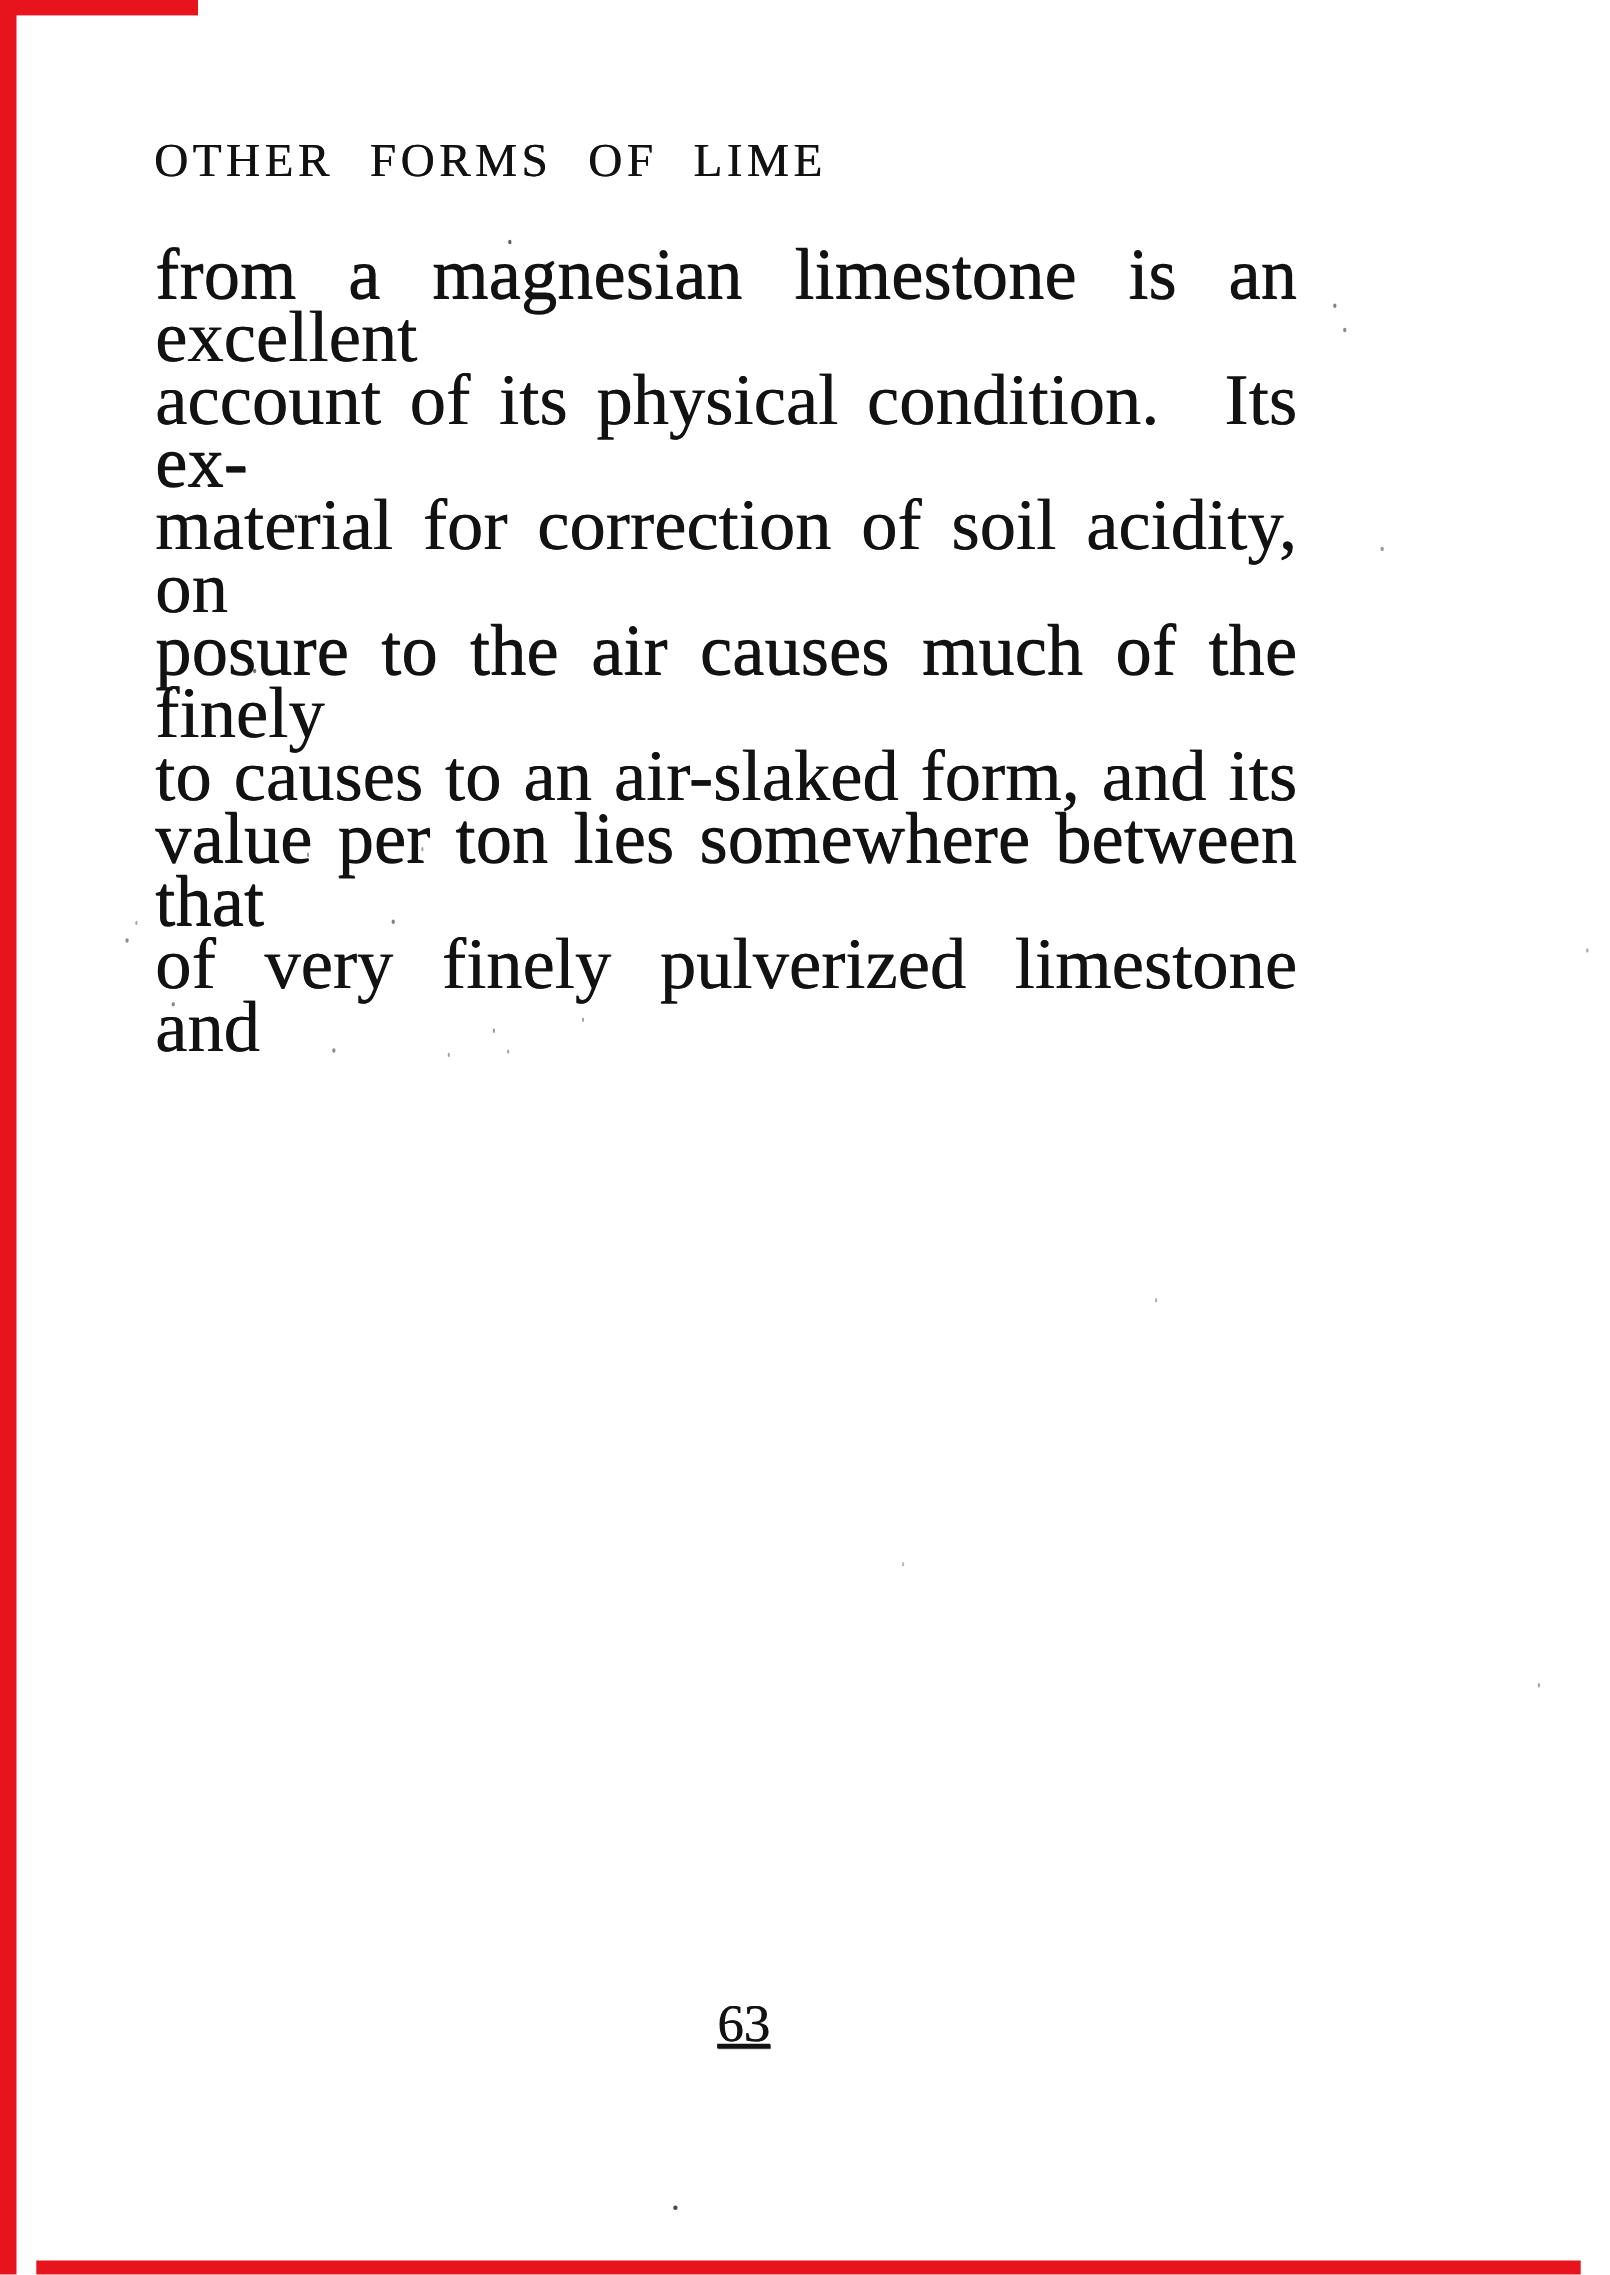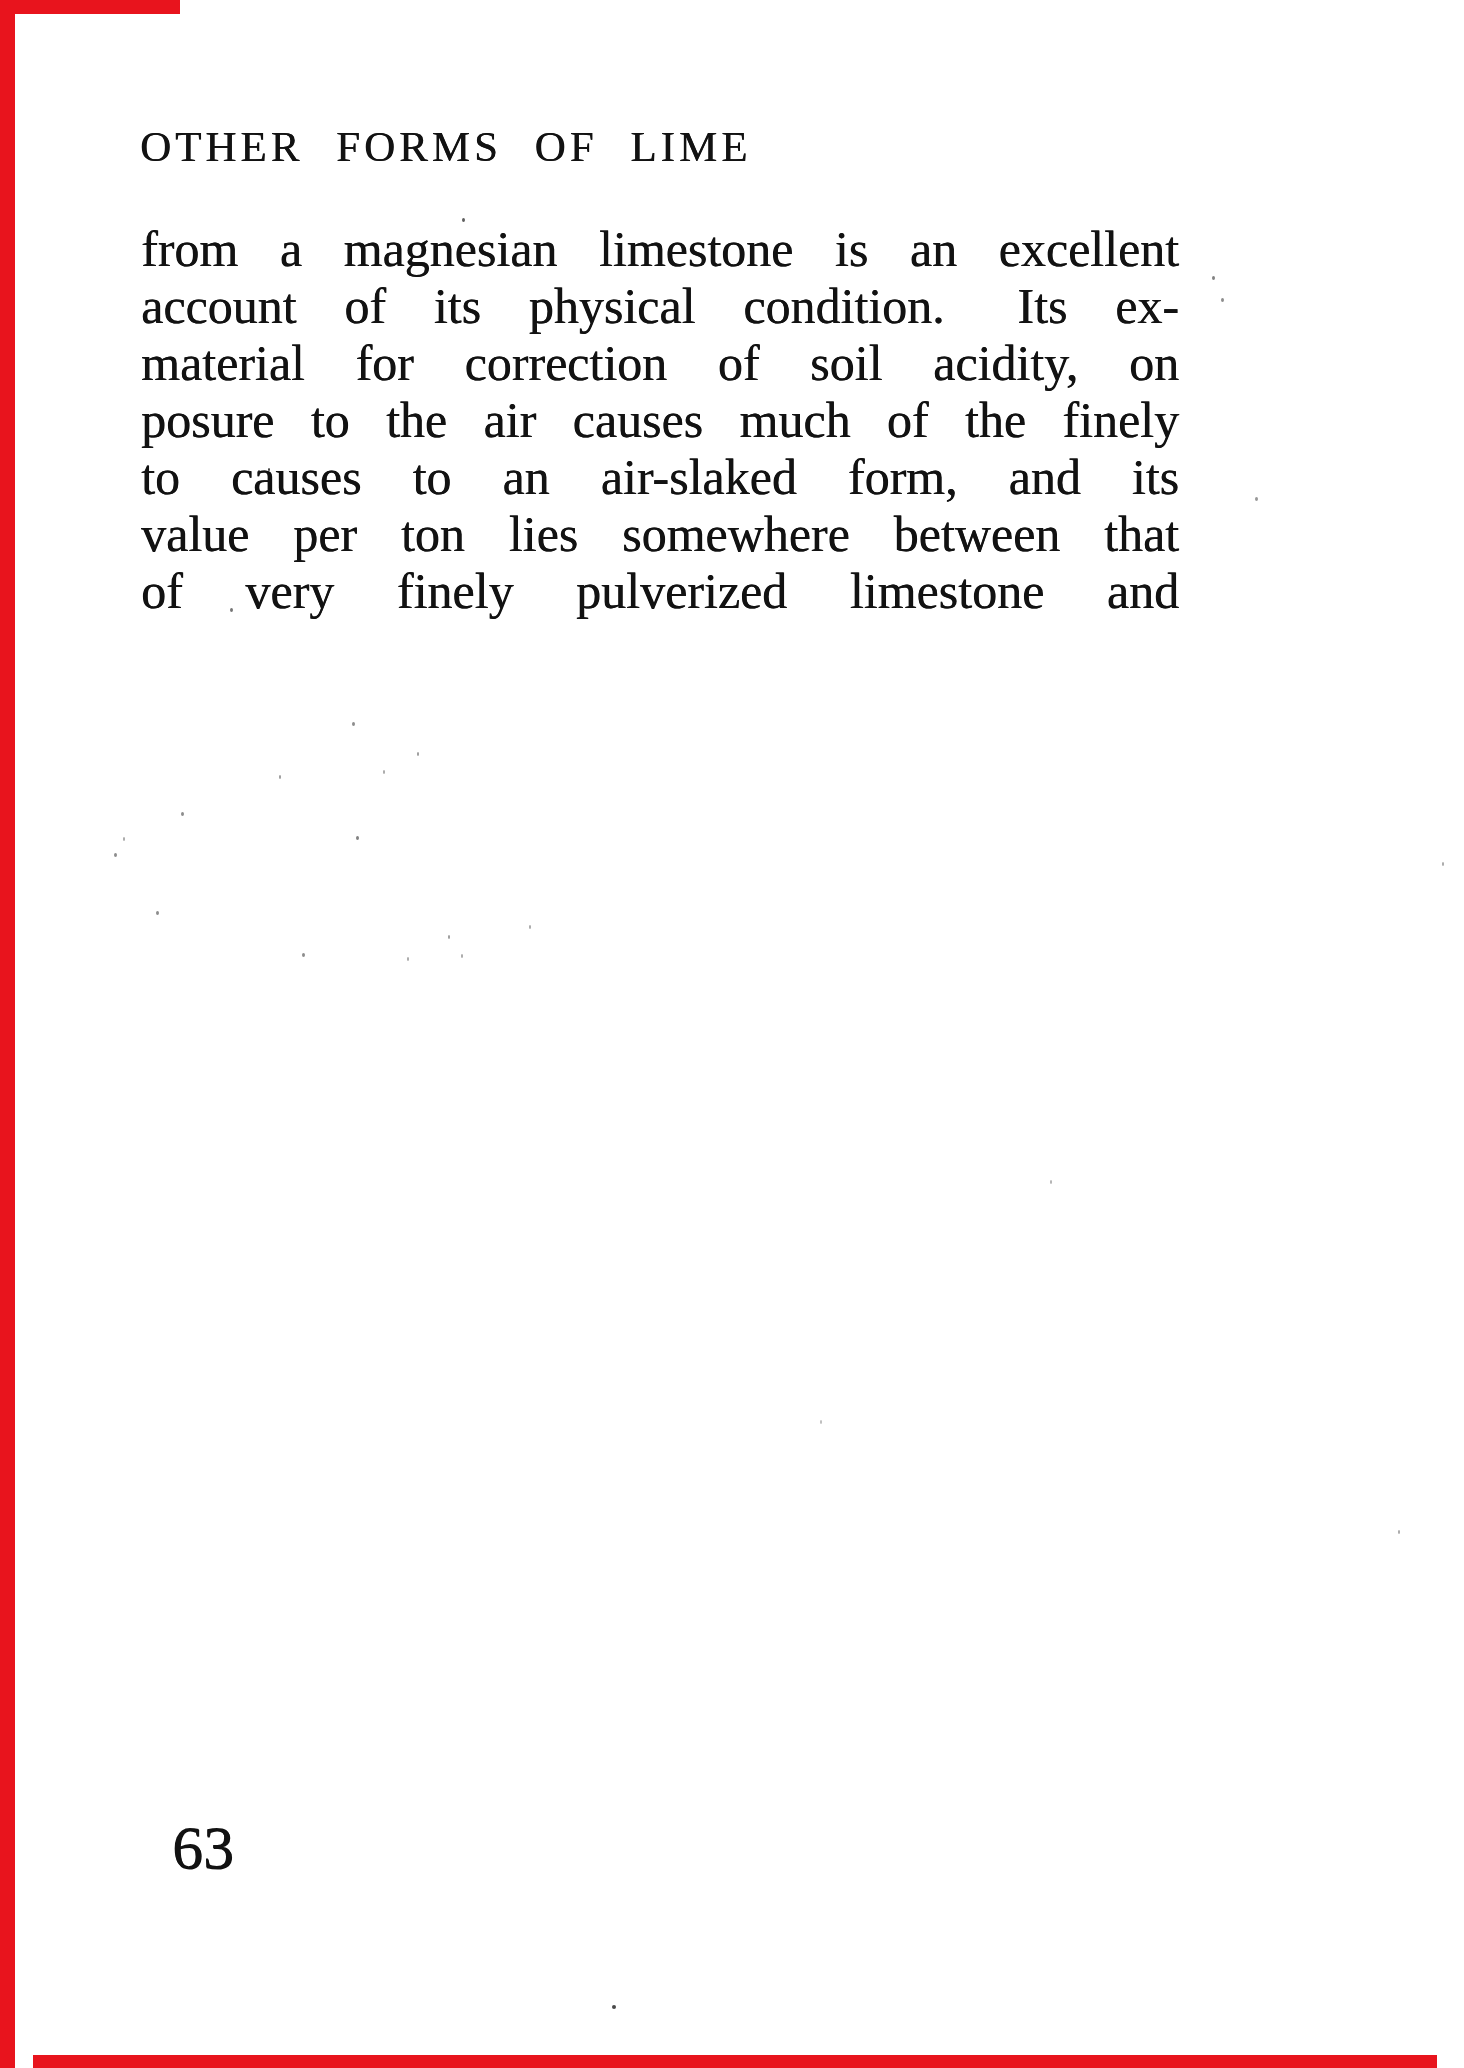--- a/index.html
+++ b/index.html
@@ -27,45 +27,46 @@
     word-spacing: 18px;
     white-space: nowrap;
     color: var(--ink, #111111);
     text-shadow: 0.4px 0.4px 0 currentColor;
   }
   .body-text {
     position: absolute;
     left: 141px;
     top: 221px;
     width: 1038px;
-    font-size: 50px;
+    font-size: 66px;
     line-height: 57px;
     color: var(--ink, #111111);
     text-shadow: 0.45px 0.45px 0 currentColor;
   }
   .body-text .line {
     text-align: justify;
     text-align-last: justify;
     text-justify: inter-word;
     white-space: normal;
   }
   .body-text .line.last {
     text-align-last: left;
   }
   .page-number {
     position: absolute;
     left: 140px;
     top: 1812px;
     width: 1040px;
     padding-left: 32px;
     box-sizing: border-box;
-    text-align: left;
-    font-size: 62px;
+    text-align: center;
+    font-size: 48px;
     color: var(--ink, #111111);
     text-shadow: 0.6px 0.6px 0 currentColor;
+    text-decoration: underline;
   }
   
   .edge {
     position: absolute;
     background: var(--edge, #e8141d);
   }
   .edge-left   { left: 0; top: 0; width: 15px; height: 2068px; }
   .edge-top    { left: 0; top: 0; width: 180px; height: 14px; }
   .edge-bottom { left: 33px; top: 2055px; width: 1404px; height: 13px; }
   

